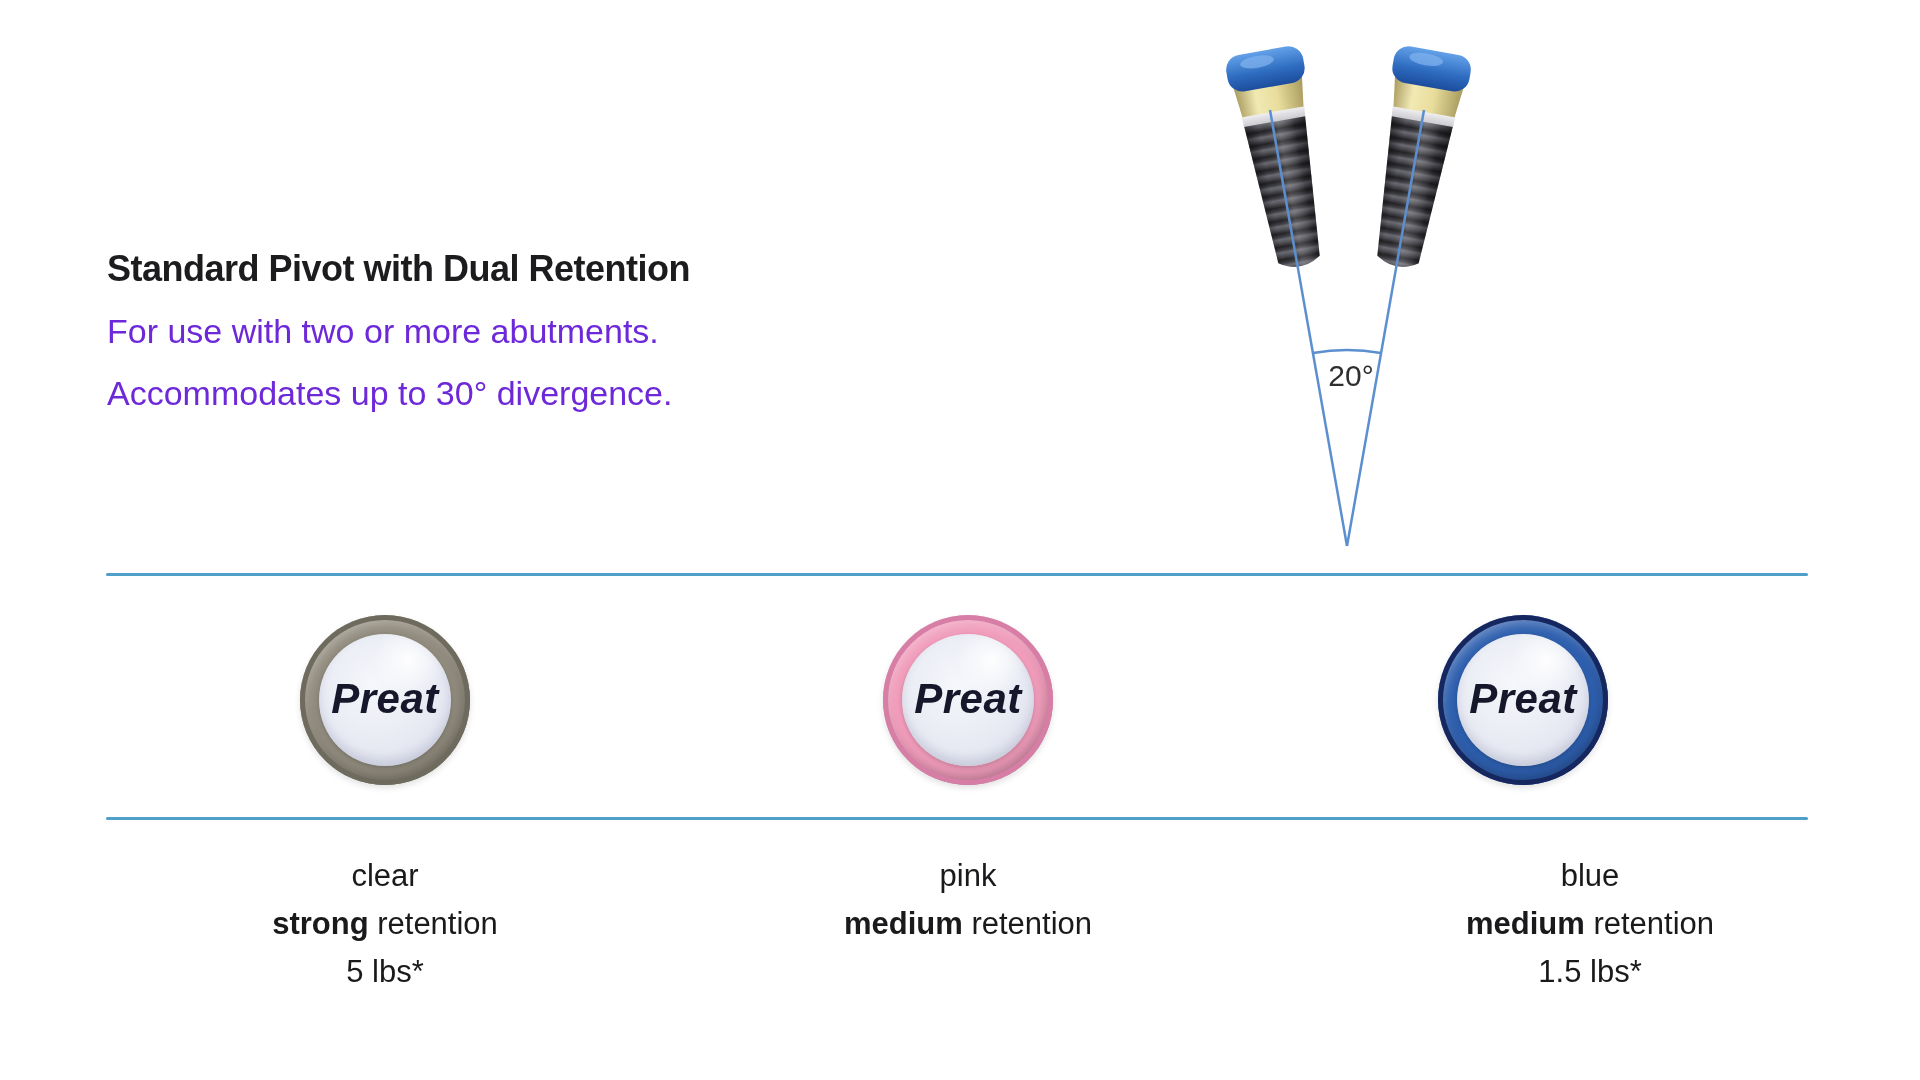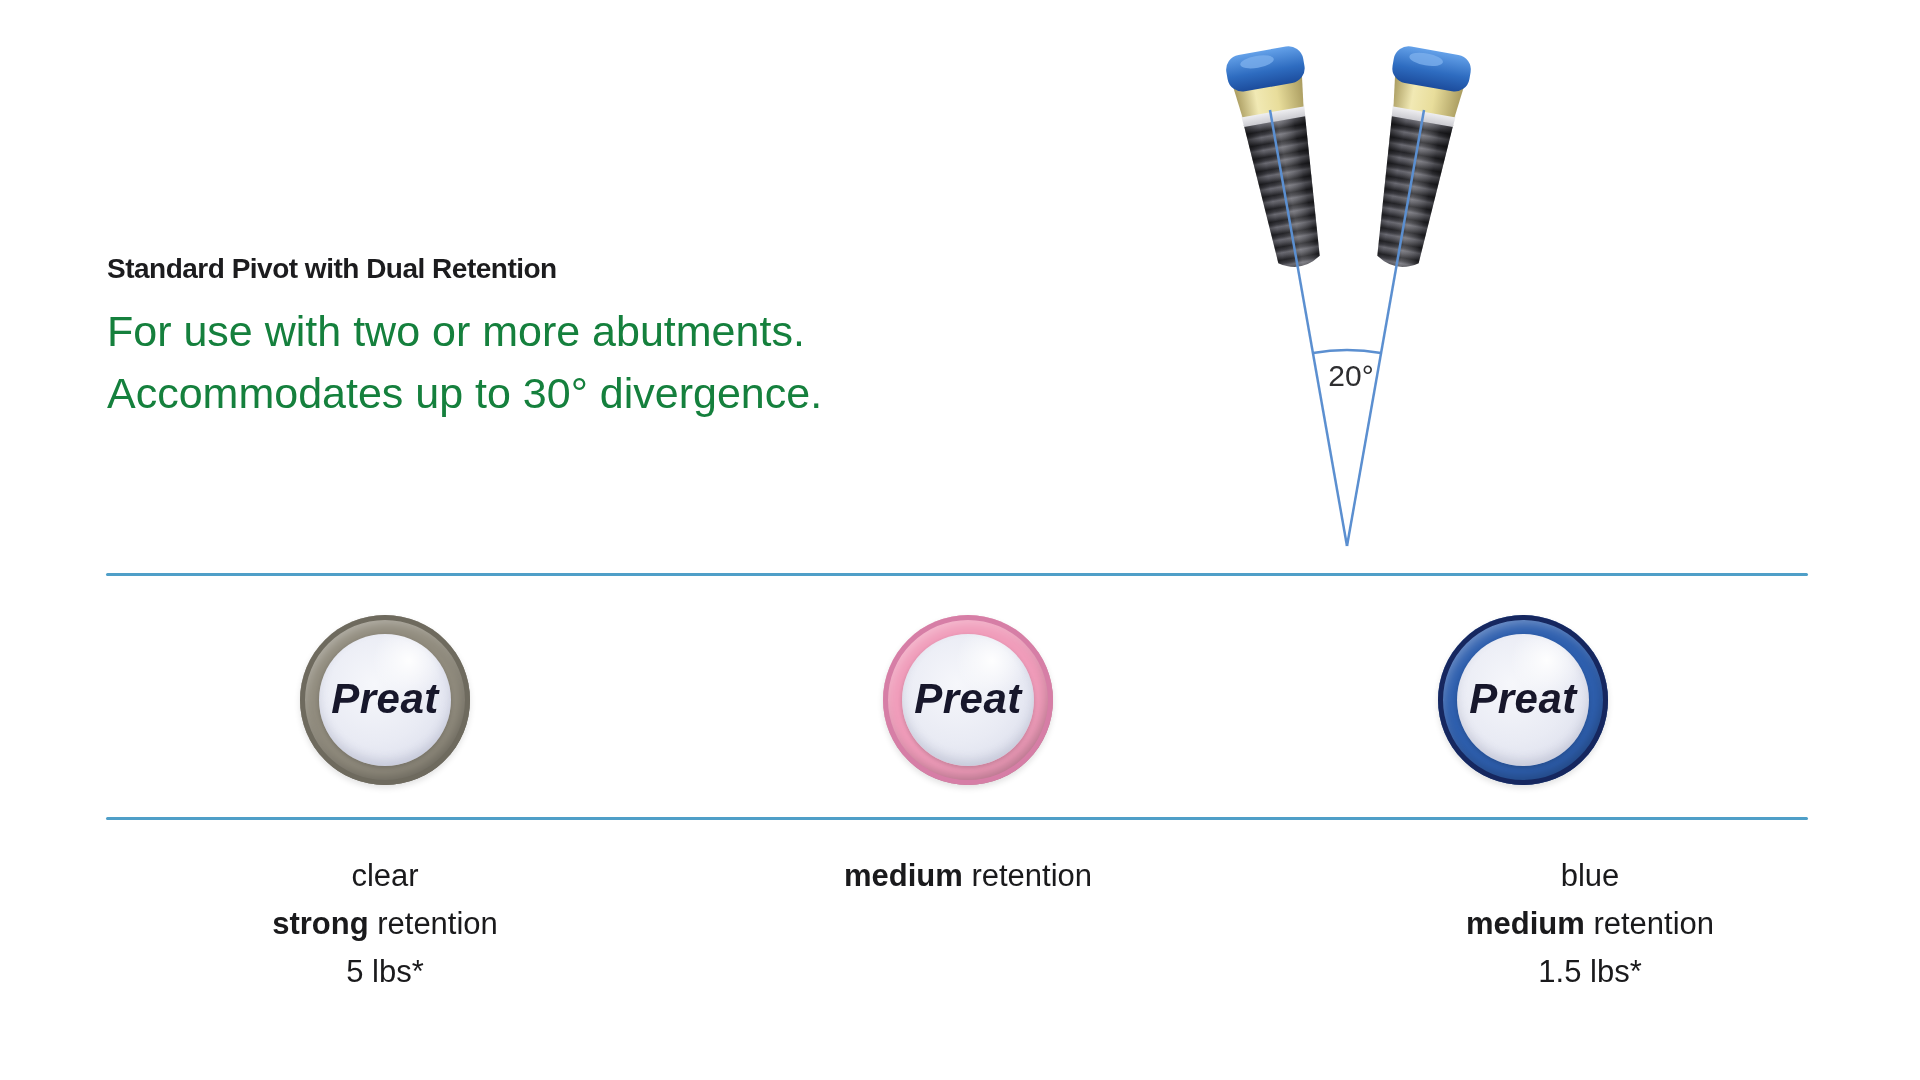--- a/index.html
+++ b/index.html
@@ -12,30 +12,30 @@
     overflow: hidden;
   }
 
   
   .headline {
     position: absolute;
     left: 107px; top: 238px;
     width: 900px;
   }
   .headline .title {
-    font-size: 28px;
+    font-size: 36px;
     font-weight: bold;
     line-height: 62px;
     letter-spacing: -0.5px;
   }
   .headline .sub {
-    font-size: 43px;
+    font-size: 34px;
     font-weight: normal;
     line-height: 62px;
-    color: #15803d;
+    color: #6d28d9;
   }
 
   
   .implant-figure {
     position: absolute;
     left: 1150px; top: 30px;
     width: 400px; height: 540px;
   }
   .diag-line {
     stroke: var(--diag-line, #5b8fd0);
@@ -192,19 +192,20 @@
     <span class="cap-brand">Preat</span>
   </div>
 </div>
 
 <div class="caption c1">
   <div>clear</div>
   <div><span class="strength">strong</span> <span>retention</span></div>
   <div>5 lbs*</div>
 </div>
 <div class="caption c2">
+  <div>pink</div>
   <div><span class="strength">medium</span> <span>retention</span></div>
 </div>
 <div class="caption c3">
   <div>blue</div>
   <div><span class="strength">medium</span> <span>retention</span></div>
   <div>1.5 lbs*</div>
 </div>
 
 </body></html>

